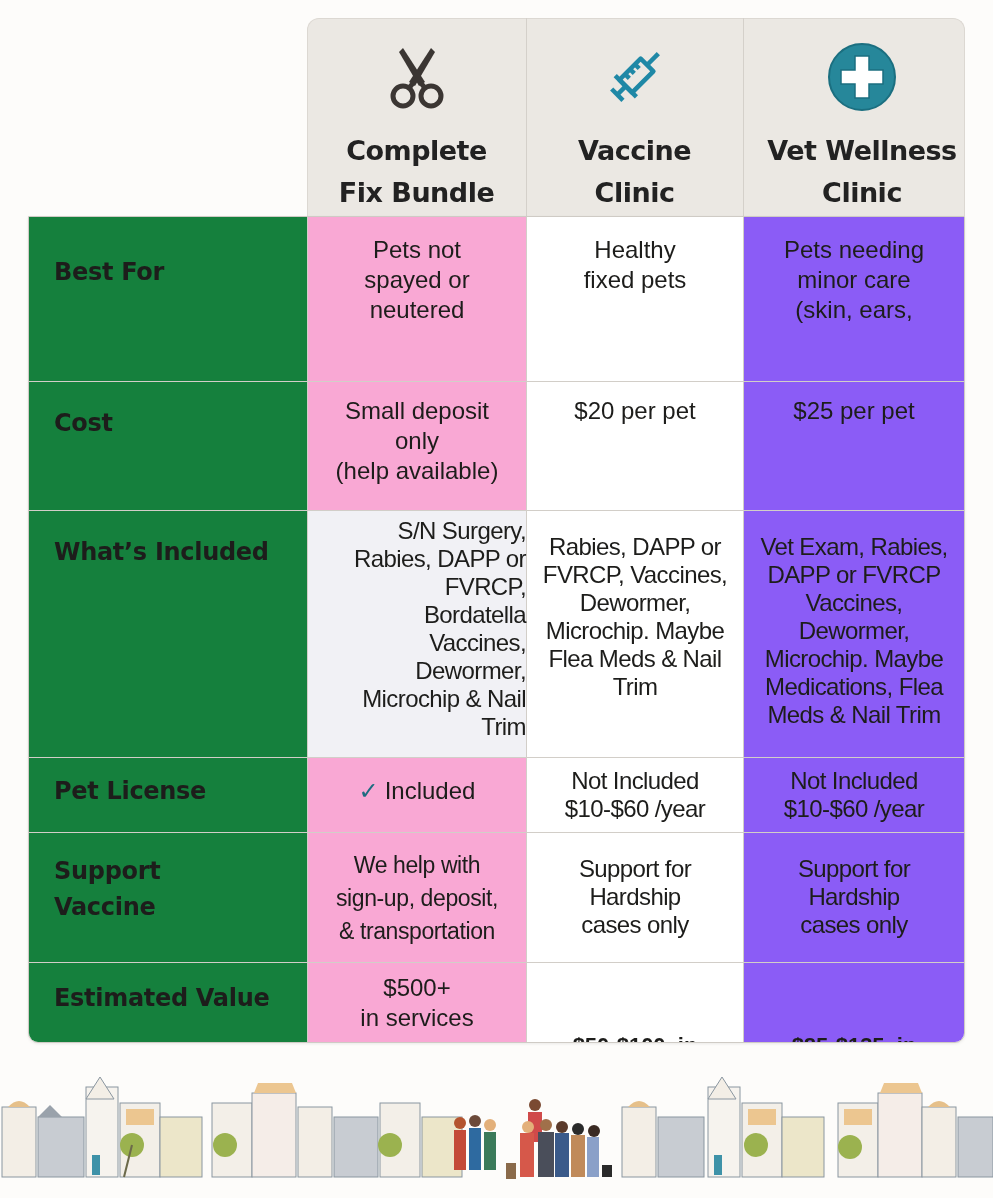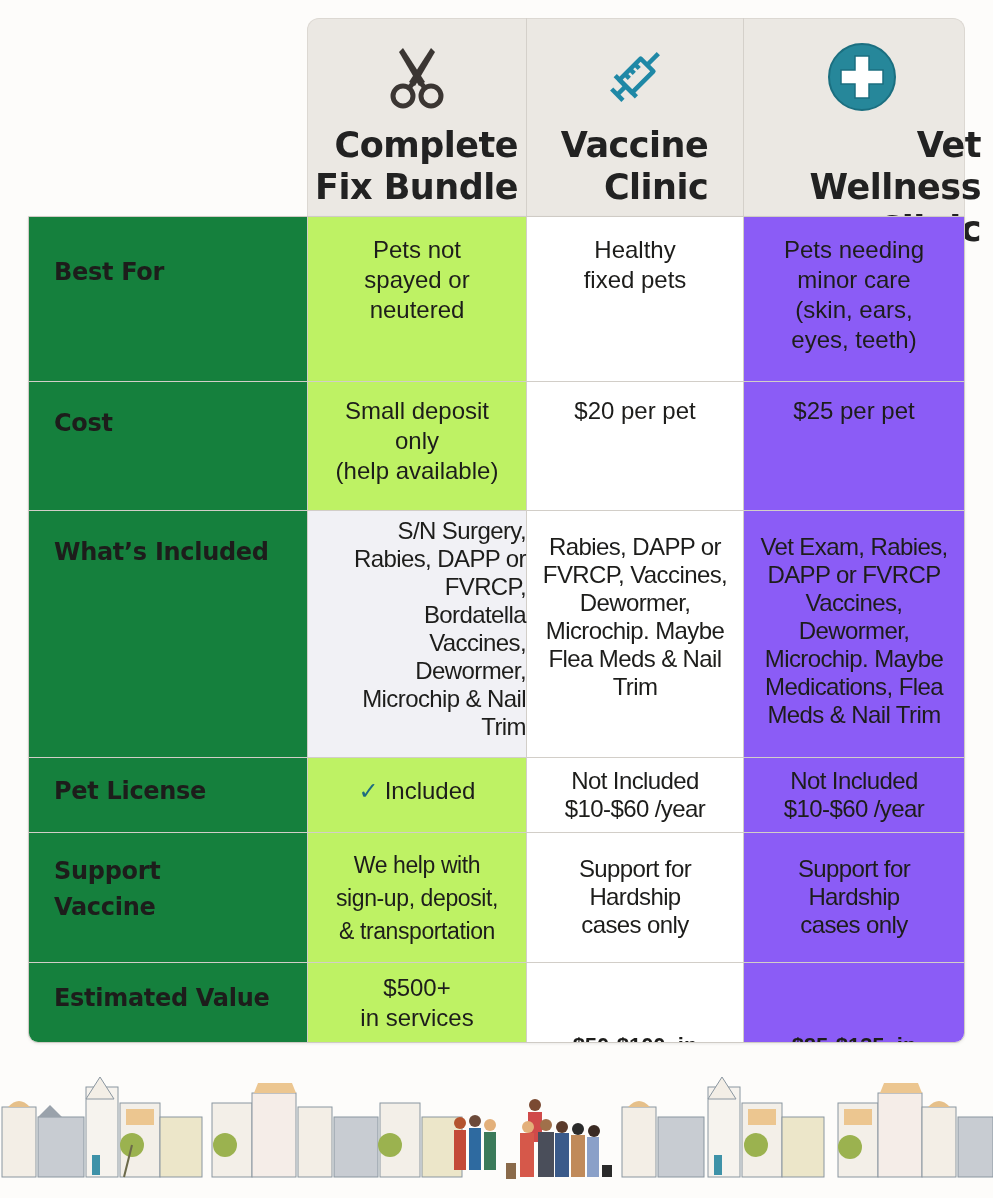--- a/index.html
+++ b/index.html
@@ -14,39 +14,39 @@
     position: absolute; left: 279px; top: 0; width: 658px; height: 198px;
     background: #ebe8e3; border-radius: 12px 12px 0 0; border: 1px solid #dcd8d2; border-bottom: none; box-sizing: border-box;
   }
   .hdr-col {
     position: absolute; top: 0; height: 198px; box-sizing: border-box;
     display: flex; flex-direction: column; align-items: center; justify-content: flex-start;
     text-align: center;
   }
   .hdr-col .icon { height: 70px; margin-top: 24px; display: flex; align-items: center; justify-content: center; }
   .hdr-col .title {
-    font-family: "DejaVu Sans", sans-serif; font-weight: bold; font-size: 35px; line-height: 42px; letter-spacing: -0.5px;
-    margin-top: 12px; color: #222; text-align: right;
+    font-family: "DejaVu Sans", sans-serif; font-weight: bold; font-size: 27px; line-height: 42px; letter-spacing: -0.5px;
+    margin-top: 18px; color: #222;
   }
   .hdr-sep { position: absolute; top: 0; width: 1px; height: 198px; background: #d4d0ca; }
   .body {
     position: absolute; left: 0; top: 198px; width: 937px; height: 827px;
     border: 1px solid #cfcbc5; border-radius: 0 0 10px 10px; box-sizing: border-box; overflow: hidden;
     box-shadow: 0 1px 3px rgba(0,0,0,0.08);
   }
   .row { position: absolute; left: 0; width: 935px; display: flex; border-bottom: 1px solid #d2cec8; box-sizing: border-box; }
   .row:last-child { border-bottom: none; }
   .cell {
     box-sizing: border-box; border-right: 1px solid #d2cec8; text-align: center;
     font-size: 24px; line-height: 30px; padding-top: 18px;
   }
   .cell:last-child { border-right: none; }
   .c0 { width: 279px; background: #15803d; text-align: left; padding-left: 25px; font-weight: bold;
         font-family: "DejaVu Sans", sans-serif; font-size: 24px; letter-spacing: -0.3px; }
-  .c1 { width: 219px; background: #bef264; }
+  .c1 { width: 219px; background: #f9a8d4; }
   .c2 { width: 217px; background: #ffffff; }
   .c3 { width: 220px; background: #8b5cf6; }
   .narrow { font-family: "Liberation Sans", sans-serif; font-size: 24px; line-height: 28px; letter-spacing: -0.6px; }
   .incl-c1 { background: #f1f1f5; text-align: right; }
   .bold { font-weight: bold; }
   .check { color: #1e6c80; font-weight: bold; margin-right: 6px; }
   .town {
     position: absolute; left: 0; top: 1075px; width: 993px; height: 123px;
   }
 </style>
@@ -118,21 +118,20 @@
           <div>neutered</div>
       </div>
       <div class="cell c2">
         <div>Healthy</div>
           <div>fixed pets</div>
       </div>
       <div class="cell c3">
         <div>Pets needing</div>
           <div>minor care</div>
           <div>(skin, ears,</div>
-          <div>eyes, teeth)</div>
       </div>
     </div>
 
     <div class="row" style="top:165px;height:129px;">
       <div class="cell c0" style="padding-top:26px;">Cost</div>
       <div class="cell c1" style="padding-top:14px;">
         <div>Small deposit</div>
           <div>only</div>
           <div>(help available)</div>
       </div>

